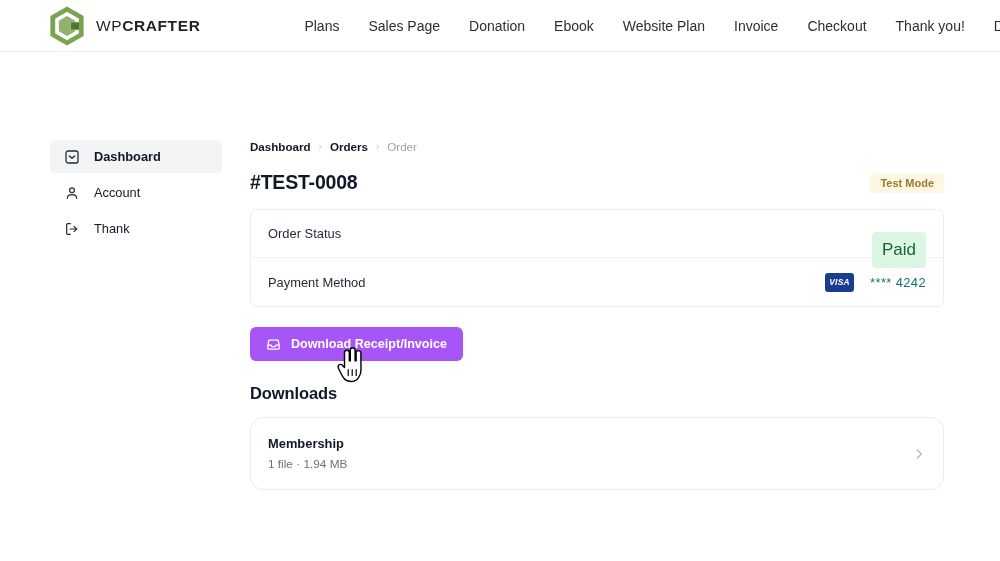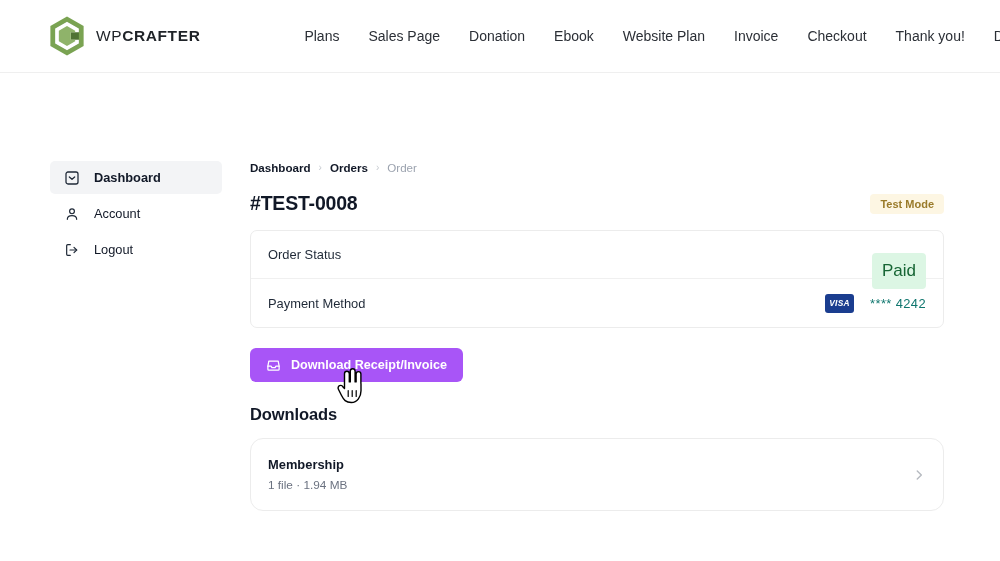--- a/index.html
+++ b/index.html
@@ -7,21 +7,21 @@
     width: 1000px; height: 561px;
     background: #ffffff;
     font-family: "Liberation Sans", sans-serif;
     color: #111827;
     overflow: hidden;
   }
 
   
   .site-header {
     position: relative;
-    height: 73px;
+    height: 52px;
     border-bottom: 1px solid #efefef;
     display: flex;
     align-items: center;
     background: #fff;
   }
   .brand {
     display: flex;
     align-items: center;
     gap: 10px;
     margin-left: 48px;
@@ -230,21 +230,21 @@
       </svg>
       <span class="side-label">Account</span>
     </div>
 
     <div class="side-item">
       <svg class="side-ico" viewBox="0 0 24 24" fill="none" stroke="currentColor" stroke-width="1.8" stroke-linecap="round" stroke-linejoin="round">
         <path d="M9.5 4H5.5a1.5 1.5 0 00-1.5 1.5v13A1.5 1.5 0 005.5 20h4"></path>
         <path d="M15 8l4 4-4 4"></path>
         <path d="M19 12H9"></path>
       </svg>
-      <span class="side-label">Logout</span>
+      <span class="side-label">Thank</span>
     </div>
 
   </aside>
 
   <main class="content">
 
     <div class="breadcrumb">
       <span class="crumb-link">Dashboard</span>
       <span class="crumb-sep">›</span>
       <span class="crumb-link">Orders</span>

